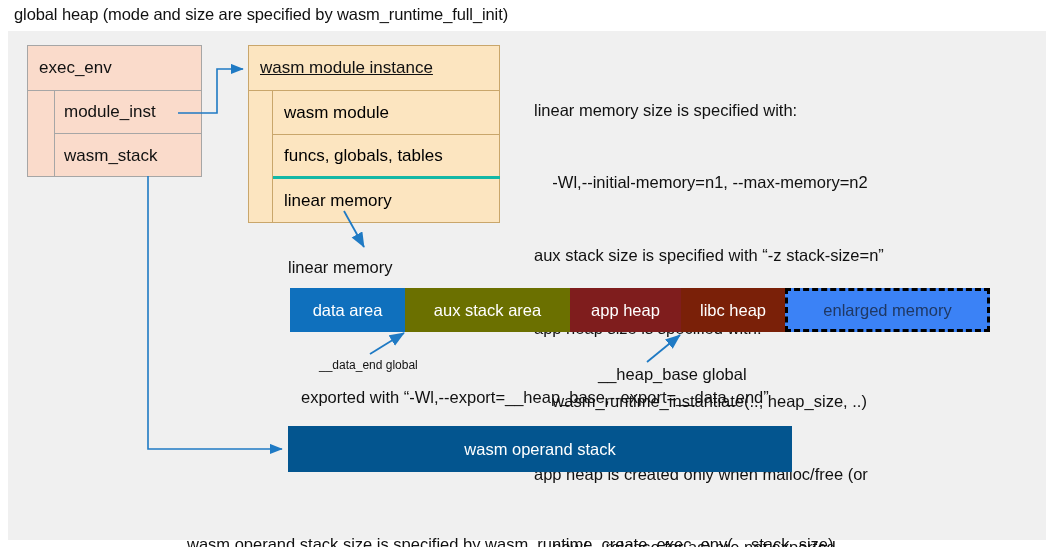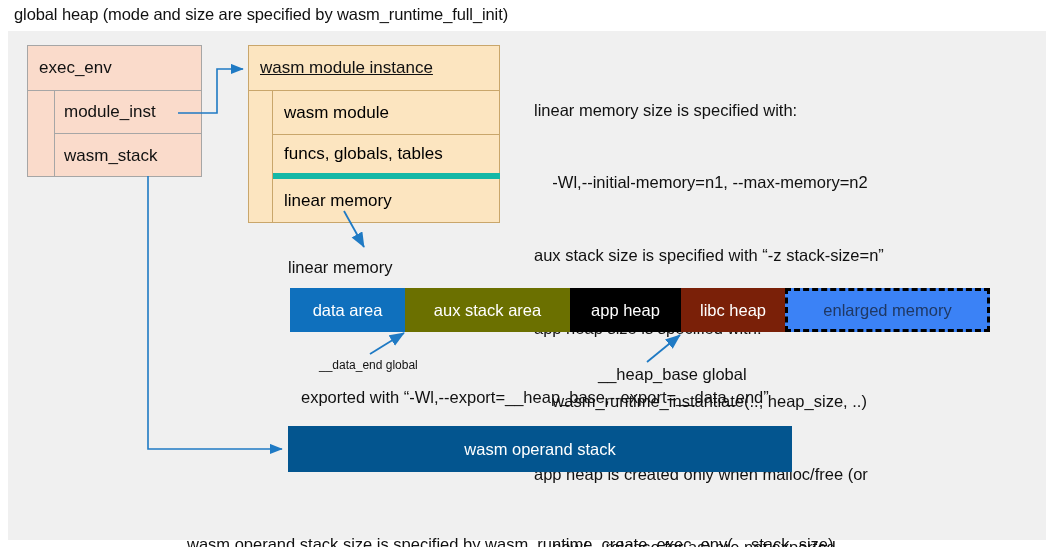--- a/index.html
+++ b/index.html
@@ -104,21 +104,21 @@
     left: 273px;
     width: 227px; height: 44px;
     box-sizing: border-box;
     display: flex; align-items: center;
     padding-left: 11px;
     font-size: 17px;
     color: #000000;
     white-space: nowrap;
   }
   #wmi-row-0 { top: 91px;  border-bottom: 1px solid #c9a66b; }
-  #wmi-row-1 { top: 135px; border-bottom: 6px solid #14b8a6; }
+  #wmi-row-1 { top: 135px; border-bottom: 3px solid #14b8a6; }
   #wmi-row-2 { top: 179px; }
 
   
   #notes {
     left: 534px; top: 49px;
     width: 510px;
     font-size: 16.5px;
     line-height: 24.3px;
     color: #111;
     white-space: pre;
@@ -225,21 +225,21 @@
     <div>app heap size is specified with:</div>
     <div>    wasm_runtime_instantiate(.., heap_size, ..)</div>
     <div>app heap is created only when malloc/free (or</div>
     <div>__new/__release for as) are not exported</div>
   </div>
 
   <div class="abs" id="lm-label">linear memory</div>
   <div class="abs" id="mem-bar">
     <div class="seg" style="width: 115px; color: rgb(255, 255, 255); background: rgb(15, 112, 189);">data area</div>
     <div class="seg" style="width: 165px; color: rgb(255, 255, 255); background: rgb(107, 112, 0);">aux stack area</div>
-    <div class="seg" style="width: 111px; color: rgb(255, 255, 255); background: #000000;">app heap</div>
+    <div class="seg" style="width: 111px; color: rgb(255, 255, 255); background: #7f1d1d;">app heap</div>
     <div class="seg" style="width: 104px; color: rgb(255, 255, 255); background: rgb(122, 32, 8);">libc heap</div>
     <div class="seg dashed" style="width: 205px; color: rgb(31, 56, 100); background: #3b82f6;">enlarged memory</div>
   </div>
 
   <div class="abs" id="ann-data-end">__data_end global</div>
   <div class="abs" id="ann-heap-base">__heap_base global</div>
   <div class="abs" id="ann-exported">exported with “-Wl,--export=__heap_base,--export=__data_end”</div>
 
   <div class="abs" id="op-stack" style="background: rgb(3, 85, 143);">wasm operand stack</div>
   <div class="abs" id="op-notes">

